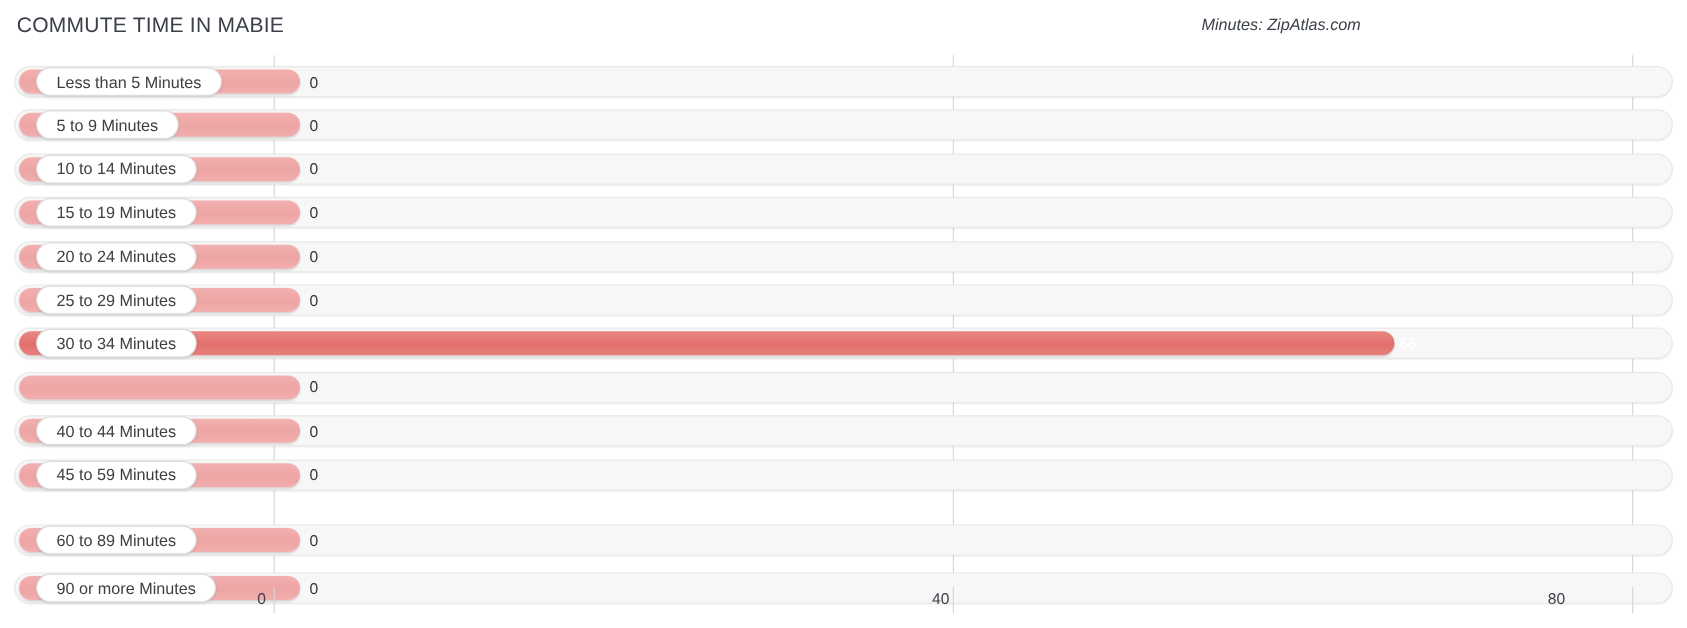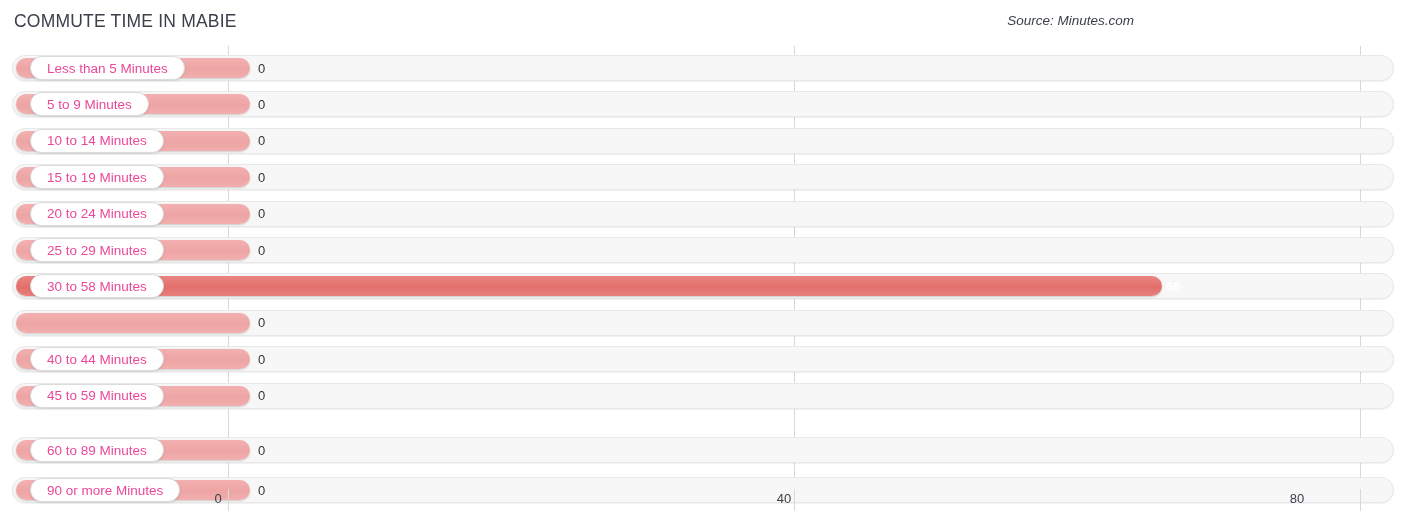--- a/index.html
+++ b/index.html
@@ -97,21 +97,21 @@
     top: 1px;
     height: 24px;
     box-sizing: border-box;
     background: #ffffff;
     border: 1px solid #dcdcdc;
     border-radius: 12px;
     padding: 0 16px;
     display: flex;
     align-items: center;
     font-size: 13.5px;
-    color: #ec4899;
+    color: #404040;
     white-space: nowrap;
     box-shadow: 0 1px 2px rgba(0,0,0,0.10);
   }
   .val-out {
     position: absolute;
     top: 0;
     height: 26px;
     display: flex;
     align-items: center;
     font-size: 13px;
@@ -152,21 +152,21 @@
     width: 1px;
     height: 22px;
     background: #d8d8d8;
   }
 </style>
 </head>
 <body>
 
 <div id="header">
   <div id="chart-title">COMMUTE TIME IN MABIE</div>
-  <div id="source-label">Source: Minutes.com</div>
+  <div id="source-label">Minutes: ZipAtlas.com</div>
 </div>
 
 <div id="plot">
     <div class="gridline" style="left: 227.5px;"></div>
     <div class="gridline" style="left: 793.5px;"></div>
     <div class="gridline" style="left: 1359.5px;"></div>
     <div class="row" style="top: 9px;">
       <div class="track"></div>
       <div class="bar zero" style="width: 234px;"></div>
       <div class="pill">Less than 5 Minutes</div>
@@ -198,21 +198,21 @@
     </div>
     <div class="row" style="top: 191px;">
       <div class="track"></div>
       <div class="bar zero" style="width: 234px;"></div>
       <div class="pill">25 to 29 Minutes</div>
       <div class="val-out" style="left: 246px;">0</div>
     </div>
     <div class="row" style="top: 227.4px;">
       <div class="track"></div>
       <div class="bar hi" style="width: 1145.9px;"></div>
-      <div class="pill">30 to 58 Minutes</div>
+      <div class="pill">30 to 34 Minutes</div>
       <div class="val-in" style="left: 1126px; margin-left: 28px;">66</div>
     </div>
     <div class="row" style="top: 263.8px;">
       <div class="track"></div>
       <div class="bar zero" style="width: 234px;"></div>
       <div class="val-out" style="left: 246px;">0</div>
     </div>
     <div class="row" style="top: 300.2px;">
       <div class="track"></div>
       <div class="bar zero" style="width: 234px;"></div>

